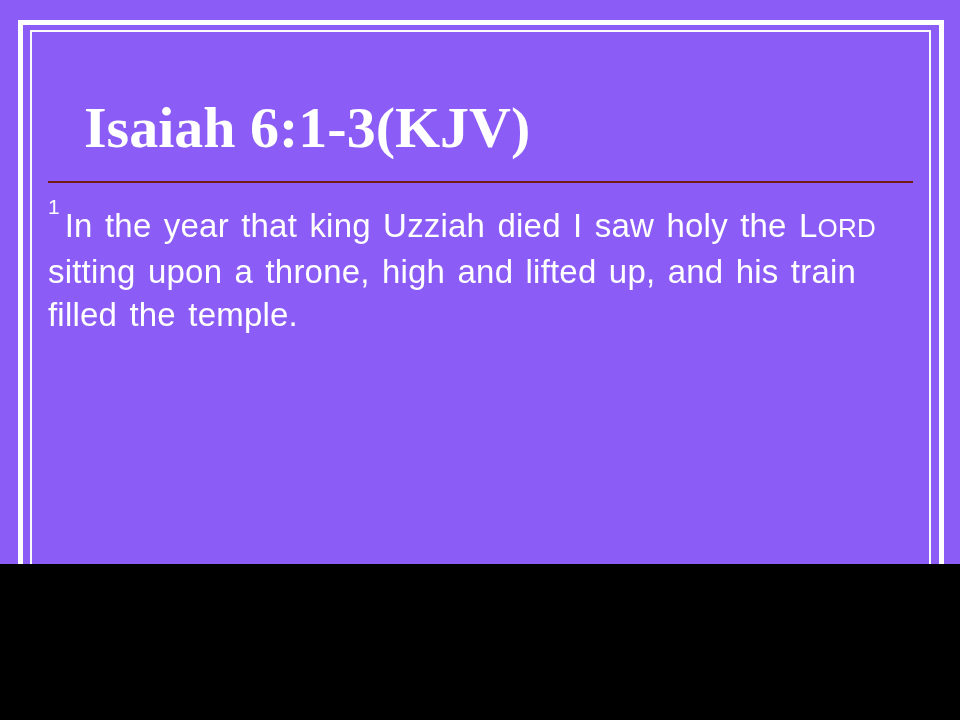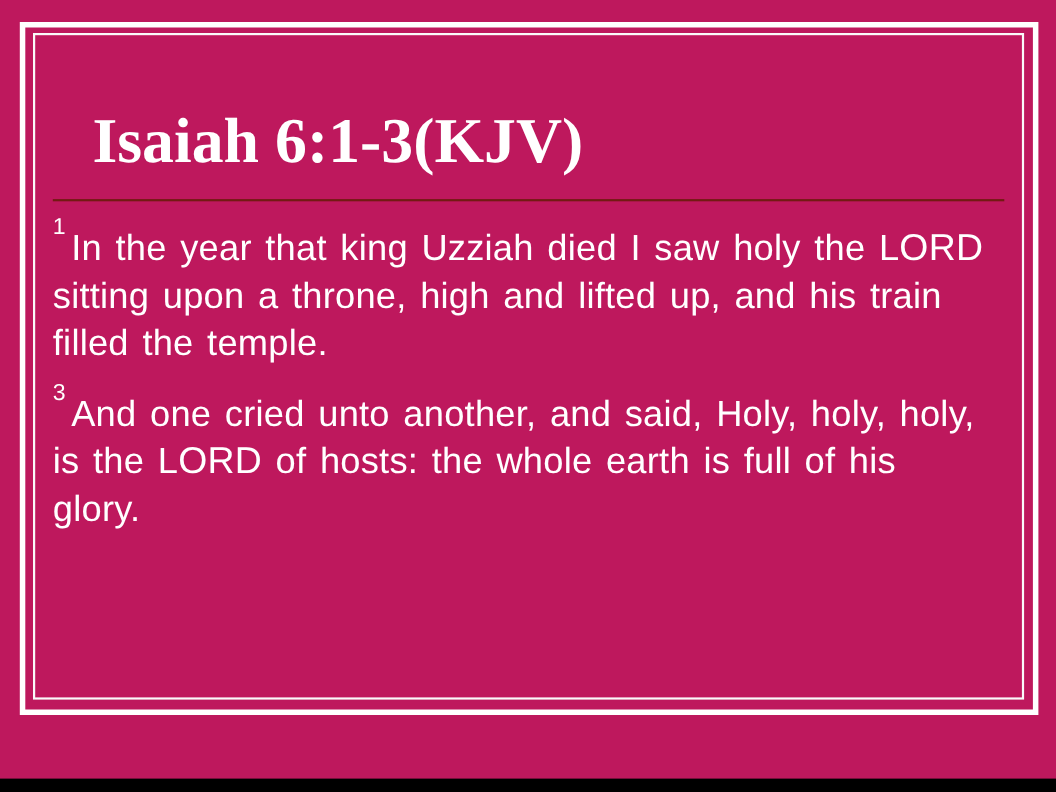--- a/index.html
+++ b/index.html
@@ -3,22 +3,22 @@
 <meta charset="utf-8">
 <style>
   html, body {
     margin: 0;
     padding: 0;
     background: #000000;
   }
   .stage {
     position: relative;
     width: 960px;
-    height: 708px;
-    background: #be185d;
+    height: 564px;
+    background: #8b5cf6;
     overflow: hidden;
     font-family: "Liberation Sans", sans-serif;
   }
   .frame-outer {
     position: absolute;
     left: 18px;
     top: 20px;
     width: 926px;
     height: 630px;
     border: 5px solid #ffffff;
@@ -72,37 +72,36 @@
     margin-bottom: 0;
   }
   .verse-num {
     font-size: 21px;
     position: relative;
     top: -11px;
     margin-right: 5px;
     letter-spacing: 0;
   }
   .lord-rest {
-    font-size: 34px;
+    font-size: 26px;
   }
 </style>
 </head>
 <body>
 
 <div class="stage">
 
   <div class="frame-outer"></div>
   <div class="frame-inner"></div>
 
   <div class="slide-title">Isaiah 6:1-3(KJV)</div>
 
   <div class="title-divider"></div>
 
   <div class="body-text">
 
     <p class="verse"><sup class="verse-num">1</sup><span>In the year that king Uzziah died I saw holy the </span><span><span>L</span><span class="lord-rest">ORD</span></span><span> sitting upon a throne, high and lifted up, and his train filled the temple.</span></p>
 
 
-    <p class="verse"><sup class="verse-num">3</sup><span>And one cried unto another, and said, Holy, holy, holy, is the </span><span><span>L</span><span class="lord-rest">ORD</span></span><span> of hosts: the whole earth is full of his glory.</span></p>
 
   </div>
 
 </div>
 
 </body></html>

